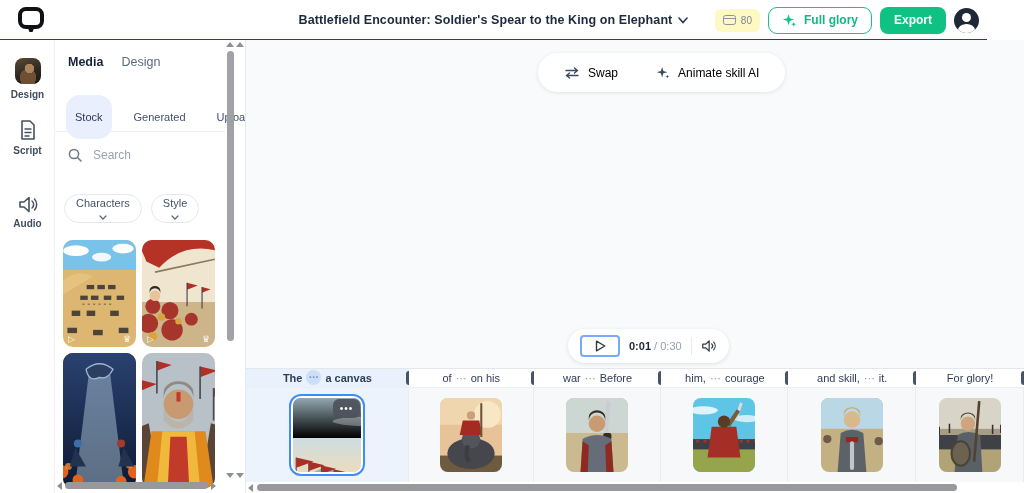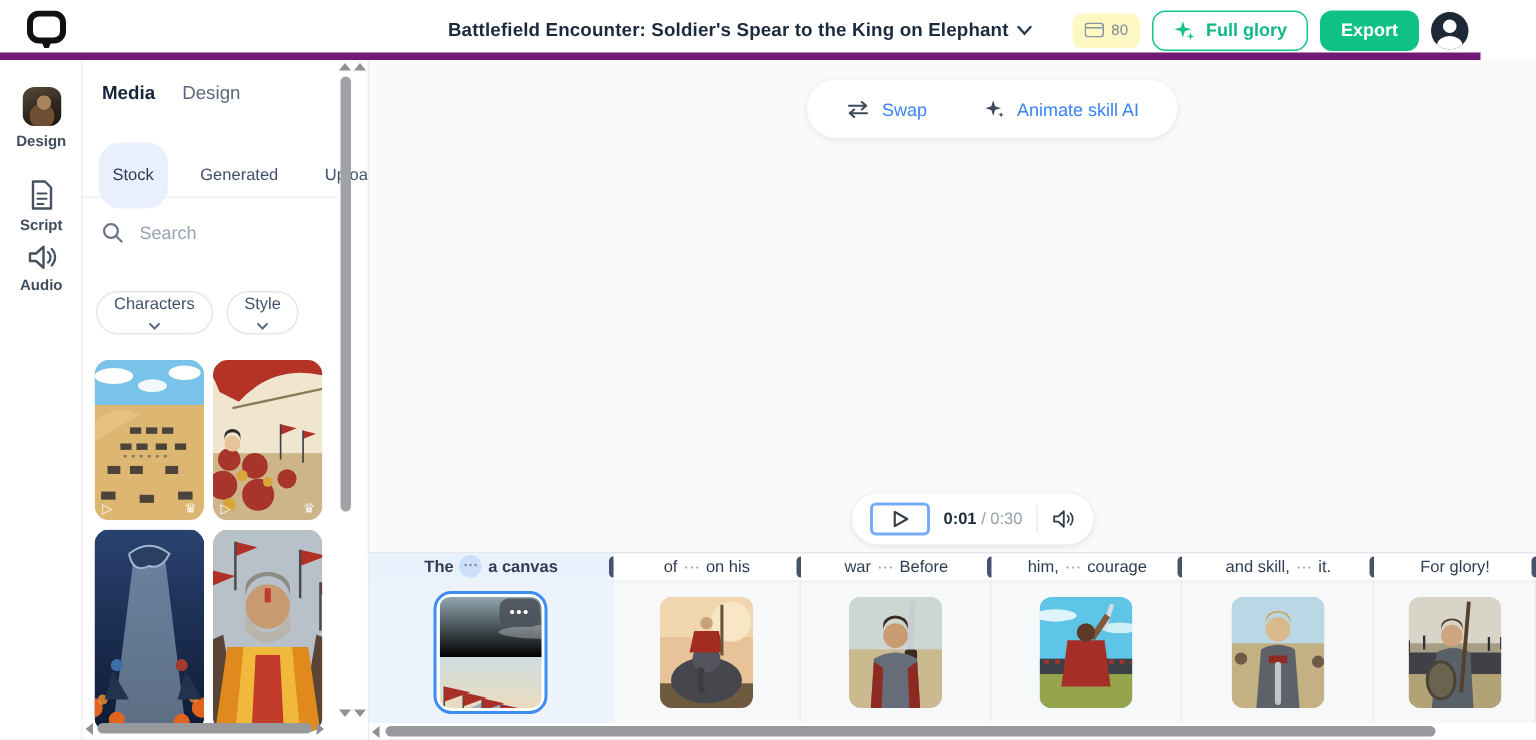--- a/index.html
+++ b/index.html
@@ -2,21 +2,21 @@
 <html><head>
 <meta charset="utf-8">
 <style>
   * { box-sizing: border-box; }
   body { margin:0; background:#d8d8d8; font-family:"Liberation Sans", sans-serif; }
   .app { position:relative; width:1024px; height:493px; background:#fff; overflow:hidden;
          -webkit-font-smoothing:antialiased; }
 
   
   .topbar { position:absolute; left:0; top:0; width:987px; height:40px; background:#fff;
-            border-bottom:5px solid #701a75; z-index:30; }
+            border-bottom:1px solid #701a75; z-index:30; }
   .logo { position:absolute; left:18px; top:7px; width:26px; height:26px; cursor:pointer; }
   .title-wrap { position:absolute; left:0; right:0; top:0; height:40px; display:flex;
                 align-items:center; justify-content:center; gap:6px; pointer-events:none; }
   .title-btn { pointer-events:auto; display:flex; align-items:center; gap:6px; cursor:pointer; }
   .title { font-size:12.5px; font-weight:bold; color:#1c2a3d; letter-spacing:.1px; }
   .topbar-right { position:absolute; right:8px; top:0; height:40px; display:flex;
                   align-items:center; gap:8px; }
   .credits { display:flex; align-items:center; gap:5px; background:#fef9c3; border-radius:6px;
              height:23px; padding:0 8px; color:#7e8795; font-size:10px; cursor:pointer; }
   .btn-fullmotion { display:flex; align-items:center; gap:7px; height:27px; padding:0 13px;
@@ -78,21 +78,21 @@
   .tri-left { border-right:5px solid #8d9095; }
   .tri-right { border-left:5px solid #8d9095; }
   .hsb-thumb { height:7px; border-radius:3.5px; background:#97999d; }
 
   
   .canvas { position:absolute; left:245px; top:40px; width:779px; height:328px; background:#f9fafb;
             border-left:1px solid #e8eaee; }
   .action-pill { position:absolute; left:292px; top:13px; height:39px; background:#fff;
                  border-radius:20px; box-shadow:0 1px 4px rgba(20,30,50,.1); display:flex;
                  align-items:center; padding:0 20px; gap:26px; }
-  .action-btn { display:flex; align-items:center; gap:8px; font-size:12px; color:#3b82f6;
+  .action-btn { display:flex; align-items:center; gap:8px; font-size:12px; color:#000000;
                 cursor:pointer; background:none; border:none; font-family:inherit;justify-content:flex-end; }
 
   .video-frame { position:absolute; left:205px; top:60px; width:384px; height:224px;
                  border:2px solid #4a90f7; border-radius:3px; background:#000; overflow:hidden;
                  cursor:pointer; }
   .video-frame svg { display:block; width:100%; height:100%; }
   .caption { position:absolute; left:0; right:0; bottom:32px; text-align:center;
              font-weight:bold; font-size:20px; line-height:23px; color:#fff; letter-spacing:-.3px;
              text-shadow:-2px -2px 0 #000, 2px -2px 0 #000, -2px 2px 0 #000, 2px 2px 0 #000,
                          0 3px 0 #000, 0 -3px 0 #000, 3px 0 0 #000, -3px 0 0 #000; }
@@ -370,21 +370,21 @@
       <div class="design-chip"></div>
       <span class="rail-label">Design</span>
     </div>
     <div class="rail-item" style="top:80px">
       <svg width="18" height="20" viewBox="0 0 18 20">
         <path d="M3,1 h8 l4,4 v14 h-12 z" fill="none" stroke="#46525f" stroke-width="1.6" stroke-linejoin="round"></path>
         <path d="M6,9 h6 M6,12.5 h6 M6,16 h4" stroke="#46525f" stroke-width="1.4" stroke-linecap="round"></path>
       </svg>
       <span class="rail-label">Script</span>
     </div>
-    <div class="rail-item" style="top:123px">
+    <div class="rail-item" style="top:156px">
       <svg width="20" height="17" viewBox="0 0 20 17">
         <path d="M2,6 h4 l5,-4.5 v14 l-5,-4.5 h-4 z" fill="none" stroke="#46525f" stroke-width="1.6" stroke-linejoin="round"></path>
         <path d="M14,5 a4.5,4.5 0 0 1 0,7 M16.5,3 a8,8 0 0 1 0,11" stroke="#46525f" stroke-width="1.5" fill="none" stroke-linecap="round"></path>
       </svg>
       <span class="rail-label">Audio</span>
     </div>
   </nav>
 
   <section class="panel">
     <div class="panel-tabs">

